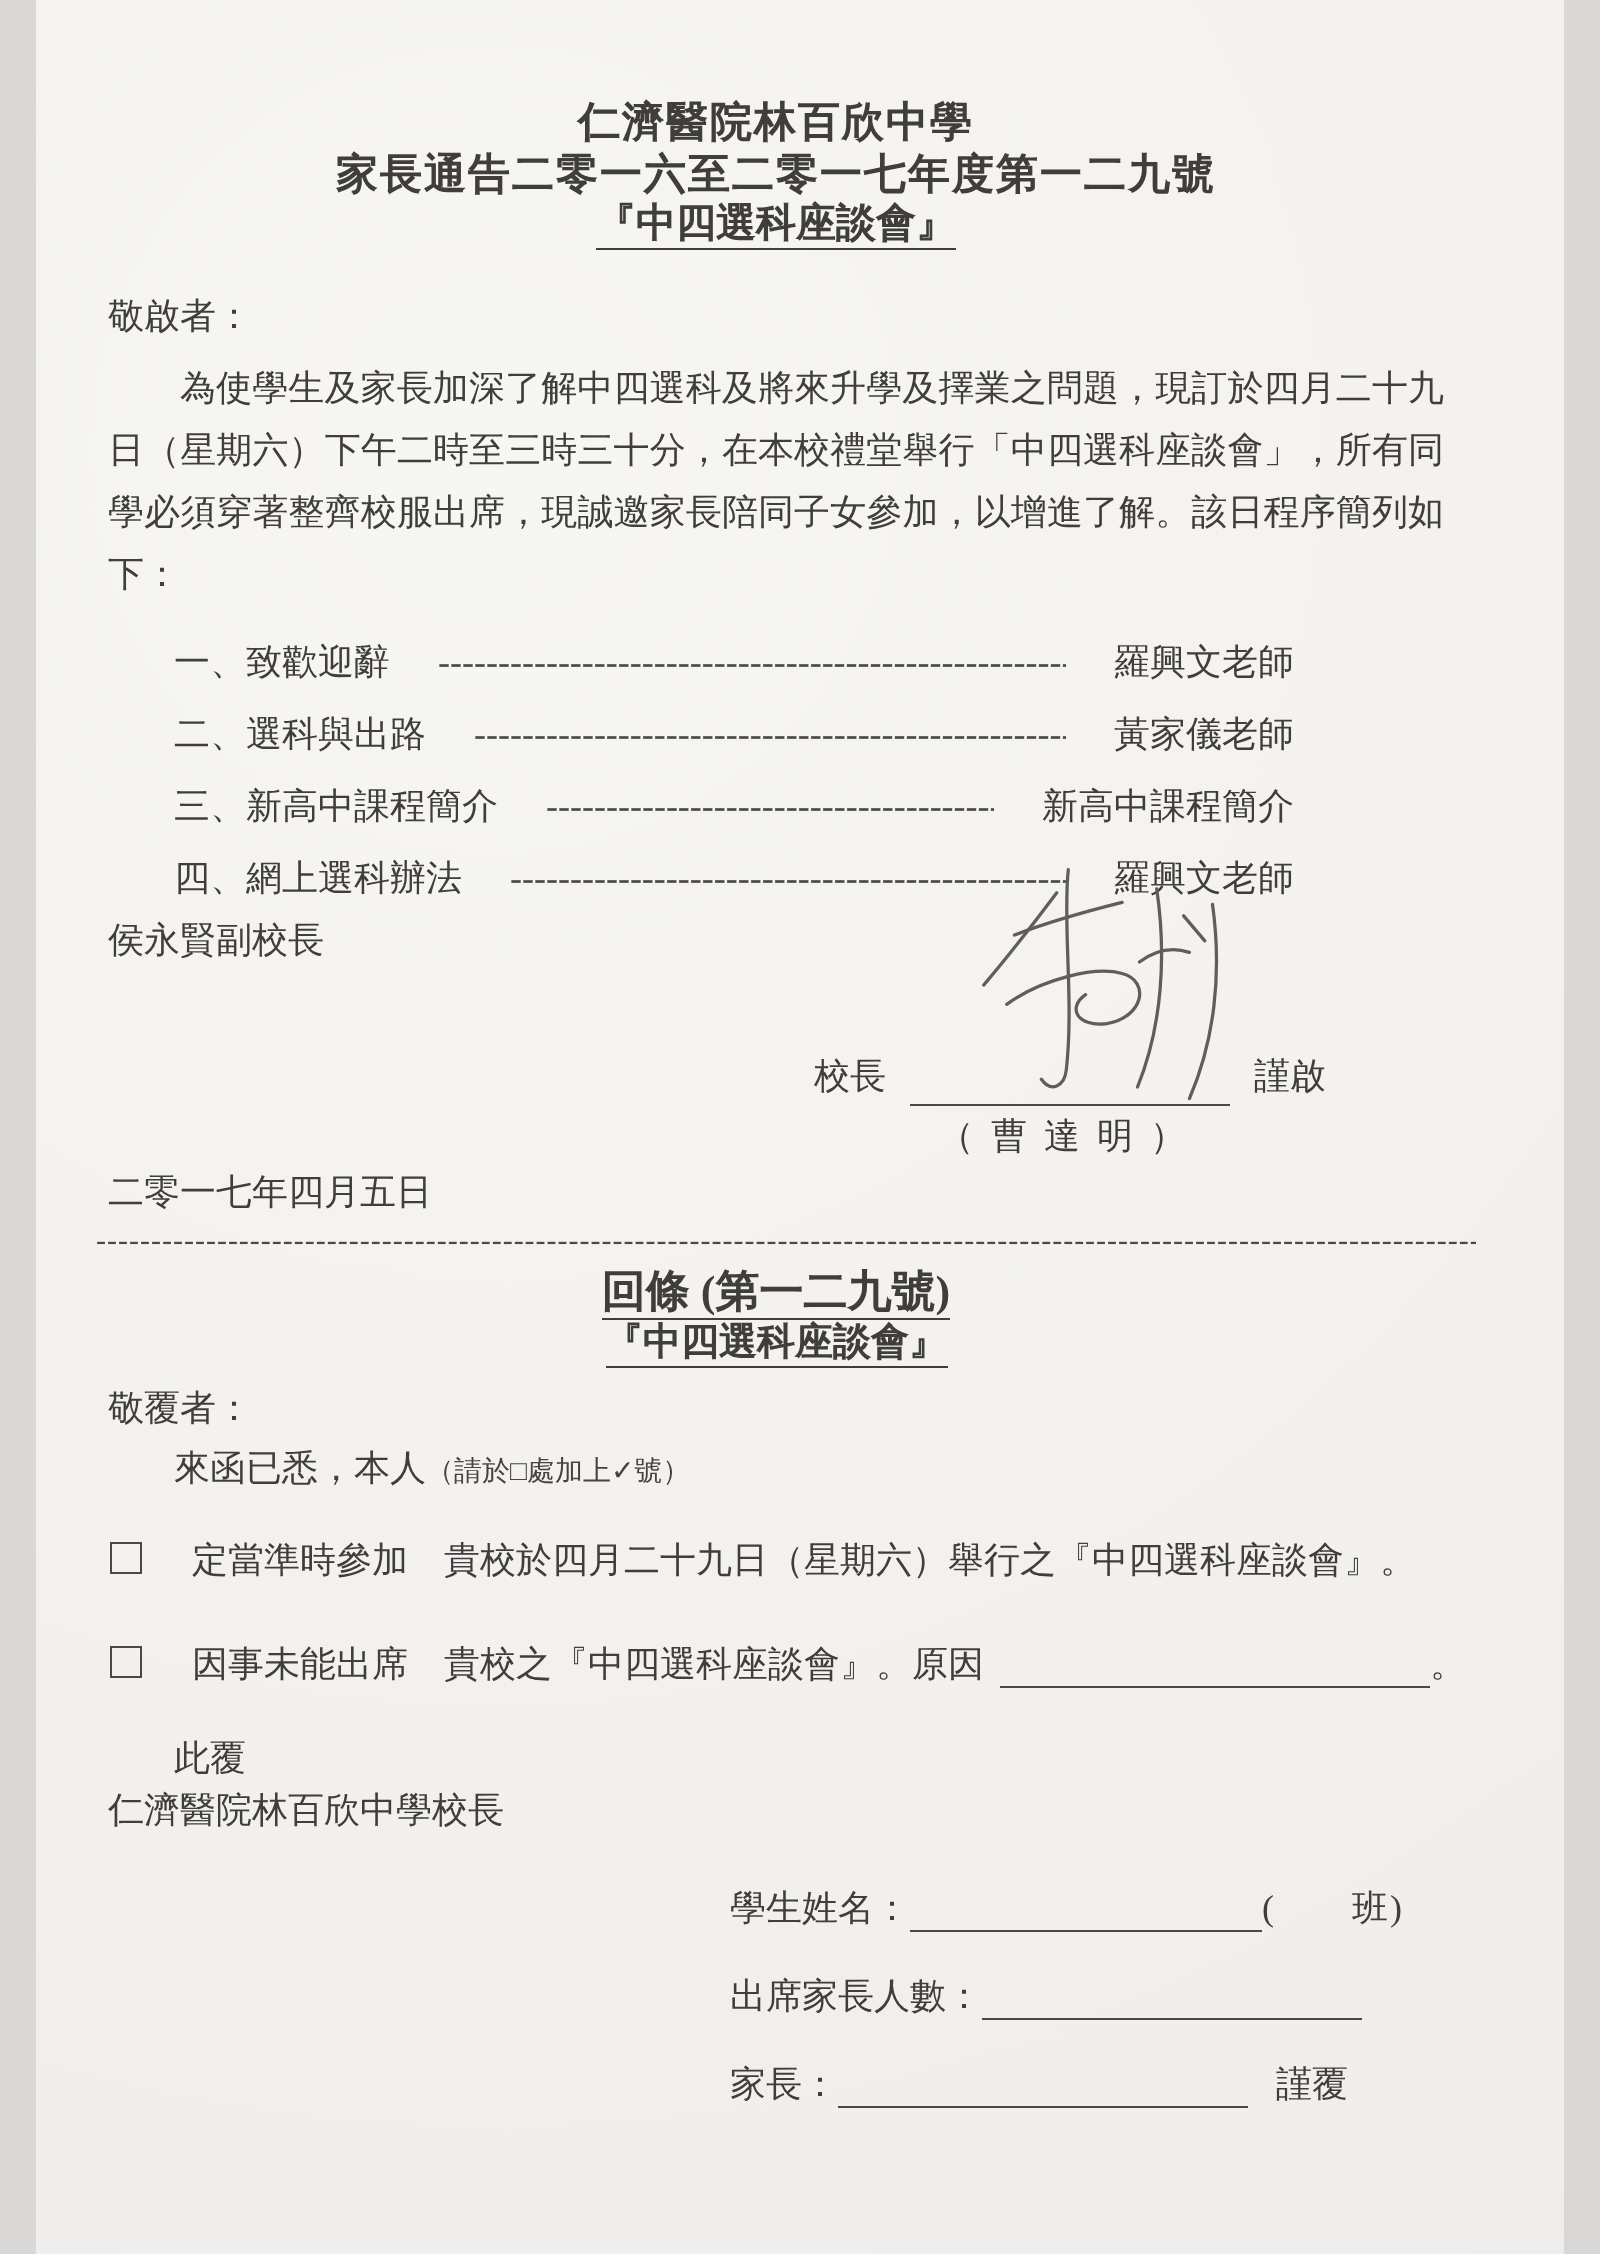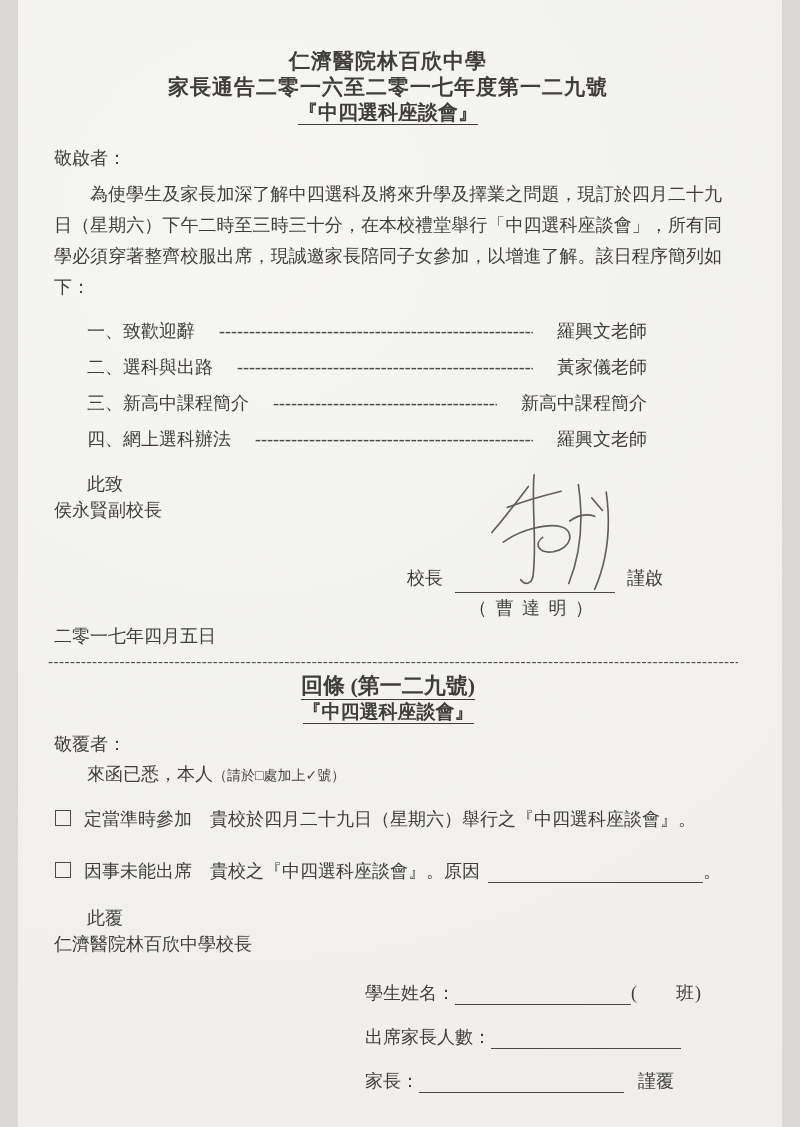--- a/index.html
+++ b/index.html
@@ -36,21 +36,21 @@
   .issue-date { margin-top:2px; line-height:26px; }
   .tear { margin-top:4px; margin-left:-6px; width:690px; white-space:nowrap; overflow:hidden; font-size:15px; color:#4a4947; letter-spacing:.5px; line-height:16px; }
   .reply-title { margin-top:4px; font-size:22px; font-weight:bold; line-height:25px; }
   .reply-subject { margin-top:1px; font-size:19px; font-weight:bold; line-height:25px; }
   .reply-salutation { margin-top:7px; line-height:26px; }
   .instruction { margin-top:4px; margin-left:33px; line-height:26px; }
   .note { font-size:14px; color:#45443f; }
   .opt-row { display:flex; margin-top:18px; line-height:24px; }
   .opt-row.second { margin-top:28px; }
   .cbox { flex:0 0 auto; width:16px; height:16px; border:1.6px solid #4a4947; margin:3px 13px 0 1px; background:transparent; }
-  .opt-text { white-space:nowrap; }
+  .opt-text { white-space:nowrap;margin-left:12px; }
   .blank { display:inline-block; border-bottom:1.5px solid #4a4947; height:17px; vertical-align:bottom; }
   .blank.reason { width:215px; margin-left:8px; }
   .cifu { margin-top:22px; margin-left:33px; line-height:26px; }
   .fields { margin-top:24px; margin-left:311px; }
   .field-row { line-height:24px; margin-bottom:20px; white-space:nowrap; }
   .blank.student { width:176px; }
   .blank.count { width:190px; }
   .blank.parent { width:205px; margin-right:14px; }
   .class-suffix { letter-spacing:1px; }
   .sig-svg { position:absolute; left:68px; top:-92px; width:175px; height:125px; pointer-events:none; }
@@ -83,21 +83,20 @@
         <span class="prog-dashes">----------------------------------------------------------------------</span>
         <span class="prog-speaker">新高中課程簡介</span>
     </div>
     <div class="prog-row">
       <span class="prog-label">四、網上選科辦法 </span>
         <span class="prog-dashes">----------------------------------------------------------------------</span>
         <span class="prog-speaker">羅興文老師</span>
     </div>
   </div>
 
-  <div class="cizhi">此致</div>
   <div class="addressee">侯永賢副校長</div>
 
   <div class="sig-row">
     <span>校長</span><span class="sig-line"></span><span>謹啟</span>
     <svg class="sig-svg" viewBox="0 0 175 130">
       <g fill="none" stroke="#5f5e5c" stroke-width="1.7" stroke-linecap="round">
         <path d="M14,64 C26,50 40,32 52,16"></path>
         <path d="M58,4 C55,32 61,72 57,108 C56,117 49,120 44,113"></path>
         <path d="M30,38 C48,31 66,26 86,21"></path>
         <path d="M26,74 C44,61 72,54 86,58 C101,62 97,81 78,84 C63,86 57,76 67,69"></path>

